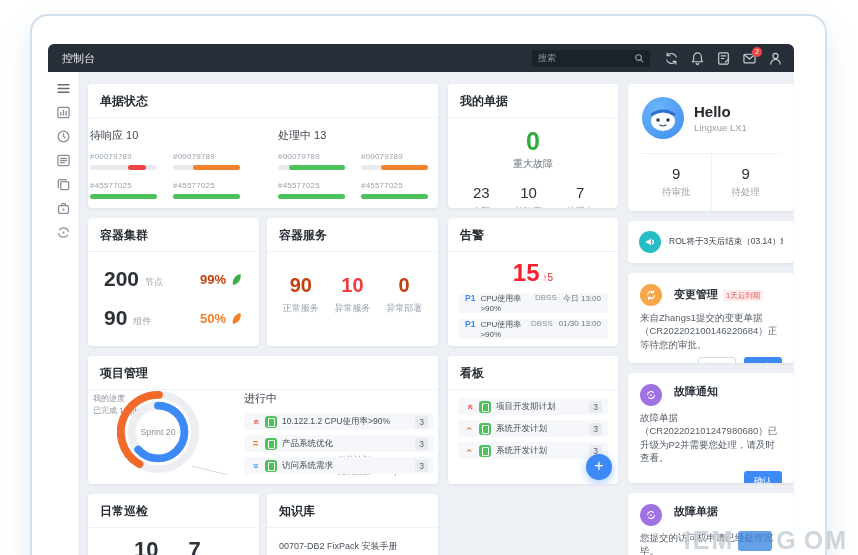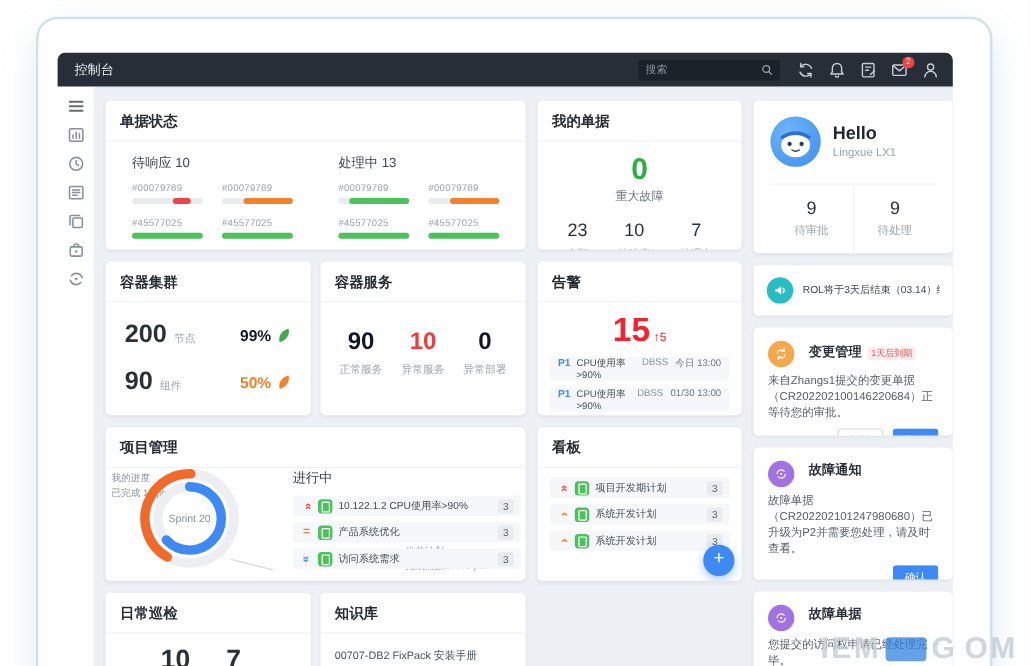--- a/index.html
+++ b/index.html
@@ -26,21 +26,21 @@
 .content{position:absolute;left:46px;top:56px;width:716px;height:502px;background:#edf0f4}
 .col{position:absolute;top:12px}
 .col-left{left:10px;width:350px}
 .col-mid{left:370px;width:170px}
 .col-right{left:550px;width:166px}
 .card{background:#fff;border-radius:4px;box-shadow:0 1px 3px rgba(30,50,80,.07);margin-bottom:10px;overflow:hidden}
 .card-title{font-size:12px;font-weight:bold;color:#272d35;padding:9px 12px 7px;border-bottom:1px solid #f0f2f5}
 .row2{display:flex;gap:8px}
 .h124{height:124px}.h127{height:127px}.h128{height:128px}.h42{height:42px}.h90{height:90px}.h110{height:110px}.hbot{height:150px}.h100{height:100px}
 
-.ds-body{display:flex;padding:8px 22px 0;gap:38px}
+.ds-body{display:flex;padding:8px 2px 0;gap:38px}
 .ds-group{width:150px}
 .ds-glabel{font-size:11px;color:#3e454e;margin:2px 0 9px}
 .ds-grid{display:grid;grid-template-columns:1fr 1fr;column-gap:16px;row-gap:11px}
 .bar-id{font-size:8px;color:#9aa3ac;letter-spacing:.2px}
 .bar{position:relative;height:5px;border-radius:2.5px;background:#e9ebef;margin-top:4px}
 .bar .seg{position:absolute;top:0;height:5px;border-radius:2.5px}
 
 .md-body{text-align:center;padding-top:9px}
 .md-zero{font-size:25px;font-weight:bold;color:#2fae3d}
 .md-zlabel{font-size:10px;color:#6e7680;margin-top:1px}
@@ -64,24 +64,24 @@
 .cl-v{font-size:21px;font-weight:bold;color:#2b3138}
 .cl-l{font-size:9px;color:#9aa3ac;margin-left:6px;margin-top:7px}
 .cl-sp{flex:1}
 .cl-p{font-size:13px;font-weight:bold}
 .leaf{width:13px;height:13px;margin-left:4px;transform:rotate(-12deg)}
 .leaf-g path{fill:#3fae4a}.leaf-o path{fill:#f5802b}
 
 .sv-body{display:flex;justify-content:space-around;padding:22px 8px 0;text-align:center}
 .sv-v{font-size:20px;font-weight:bold}
 .sv-l{font-size:9px;color:#9aa3ac;margin-top:5px}
-.v-green{color:#0f172a}.v-red{color:#ef3b3b}.v-orange{color:#f5802b}
+.v-green{color:#c2410c}.v-red{color:#ef3b3b}.v-orange{color:#f5802b}
 
 .al-count{display:flex;align-items:baseline;justify-content:center;margin-top:7px}
-.al-n{font-size:28px;font-weight:bold;color:#f5222d}
+.al-n{font-size:24px;font-weight:bold;color:#f5222d}
 .al-d{font-size:10px;color:#f5222d;margin-left:3px}
 .al-row{display:flex;align-items:flex-start;background:#f5f7fa;border-radius:3px;margin:6px 10px 0;height:20px;padding:0 7px;font-size:8px;cursor:pointer}
 .al-p1{color:#3d8af7;font-weight:bold;margin-right:5px;font-size:8.5px}
 .al-desc{color:#4a515a;flex:1}
 .al-src{color:#8b939c;margin-right:6px}
 .al-time{color:#6e767f}
 
 .pj-body{position:relative;height:96px}
 .pj-donut{position:absolute;left:24px;top:-4px;width:92px;height:92px}
 .pj-lbl1{position:absolute;left:5px;top:3px;font-size:8px;color:#8b929b;line-height:1.5}

